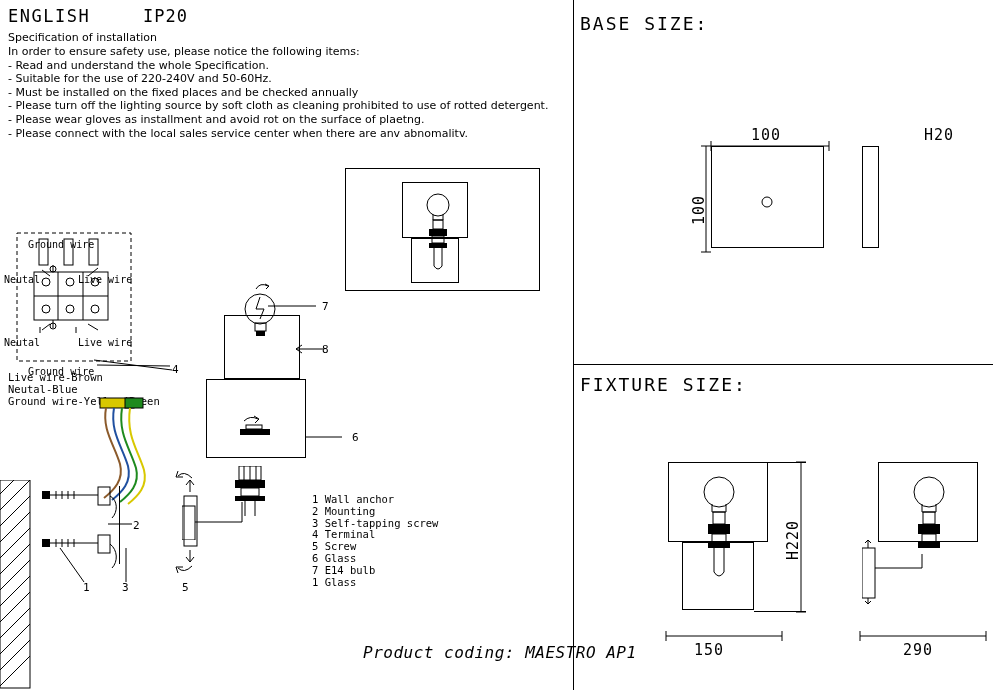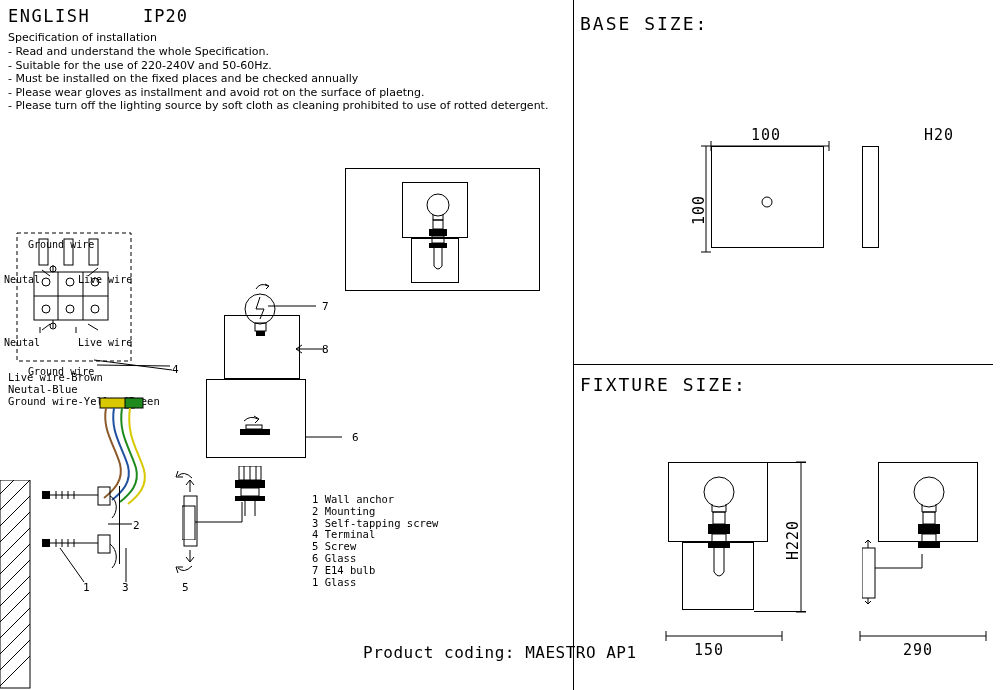--- a/index.html
+++ b/index.html
@@ -97,39 +97,42 @@
     left: 8px; top: 371px;
     font-family: "DejaVu Sans Mono", monospace;
     font-size: 10.5px;
     line-height: 12.2px;
   }
   #product-coding {
     left: 363px; top: 643px;
     font-family: "DejaVu Sans Mono", monospace;
     font-size: 16px;
     letter-spacing: 0.5px;
+    font-style: italic;
   }
   svg { display:block; }
 </style>
 </head>
 <body>
 
 <div class="page">
 
   <div class="abs" id="lang-title">ENGLISH</div>
   <div class="abs" id="ip-code">IP20</div>
 
   <div class="abs" id="spec-heading">Specification of installation</div>
 
   <div class="abs" id="spec-list">
+    <div>In order to ensure safety use, please notice the following items:</div>
     <div>- Read and understand the whole Specification.</div>
     <div>- Suitable for the use of 220-240V and 50-60Hz.</div>
     <div>- Must be installed on the fixed places and be checked annually</div>
+    <div>- Please turn off the lighting source by soft cloth as cleaning prohibited to use of rotted detergent.</div>
     <div>- Please wear gloves as installment and avoid rot on the surface of plaetng.</div>
-    <div>- Please turn off the lighting source by soft cloth as cleaning prohibited to use of rotted detergent.</div>
+    <div>- Please connect with the local sales service center when there are anv abnomalitv.</div>
   </div>
 
   <div class="abs section-title" id="base-size-title">BASE SIZE:</div>
   <div class="abs section-title" id="fixture-size-title">FIXTURE SIZE:</div>
 
   <div class="abs hrule" style="left:573px; top:0px; width:1px; height:690px;"></div>
   <div class="abs hrule" style="left:573px; top:364px; width:420px; height:1px;"></div>
 
   <div class="abs box" style="left:711px; top:146px; width:113px; height:102px;"></div>
   <svg class="abs" style="left:755px; top:190px;" width="24" height="24">

